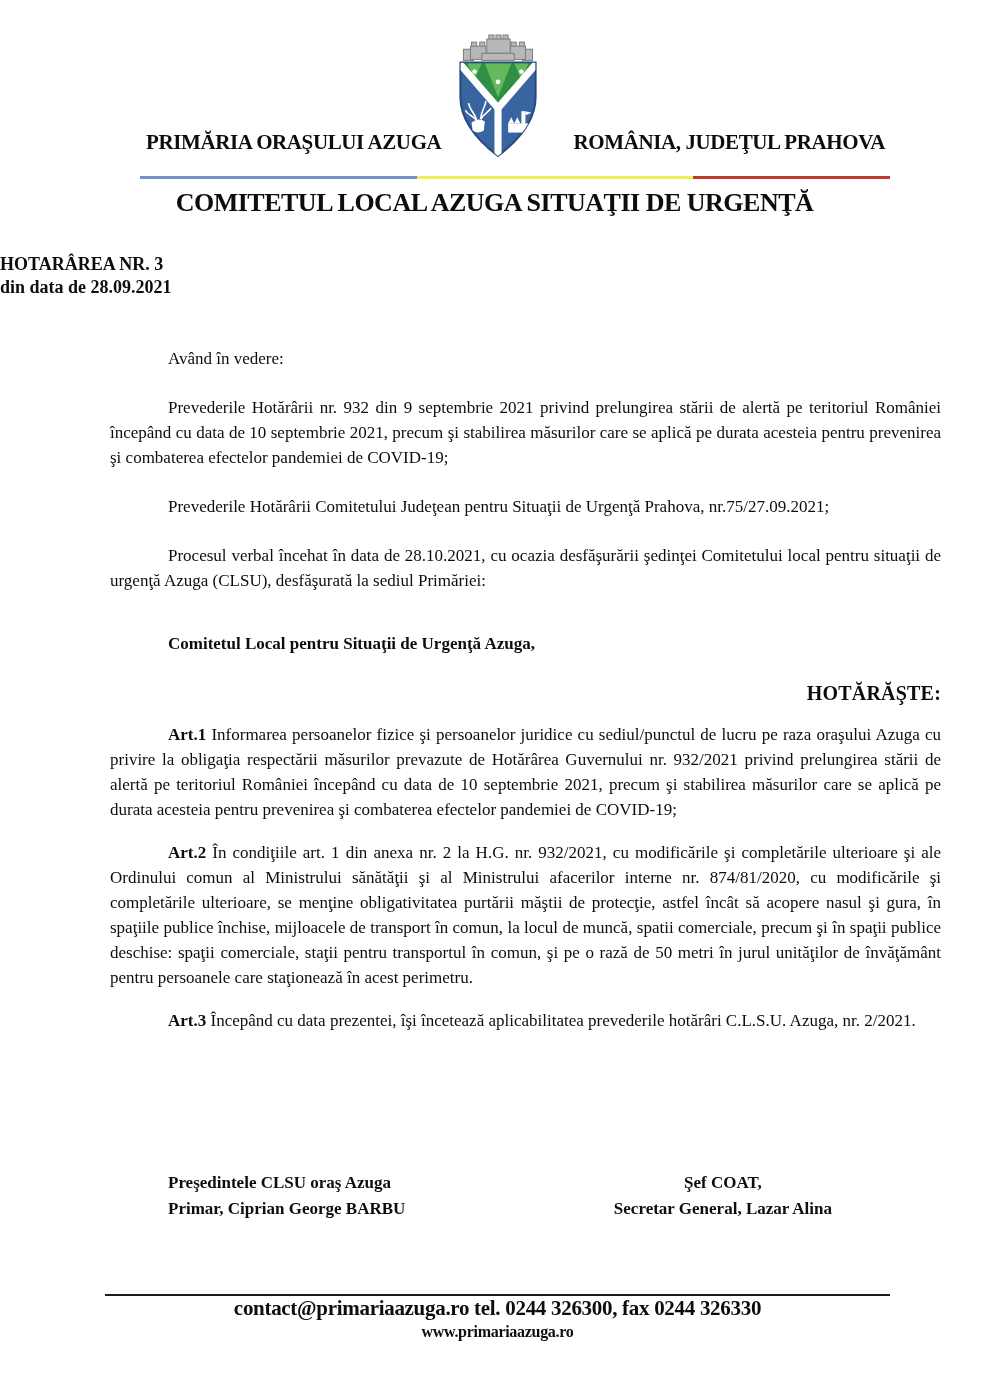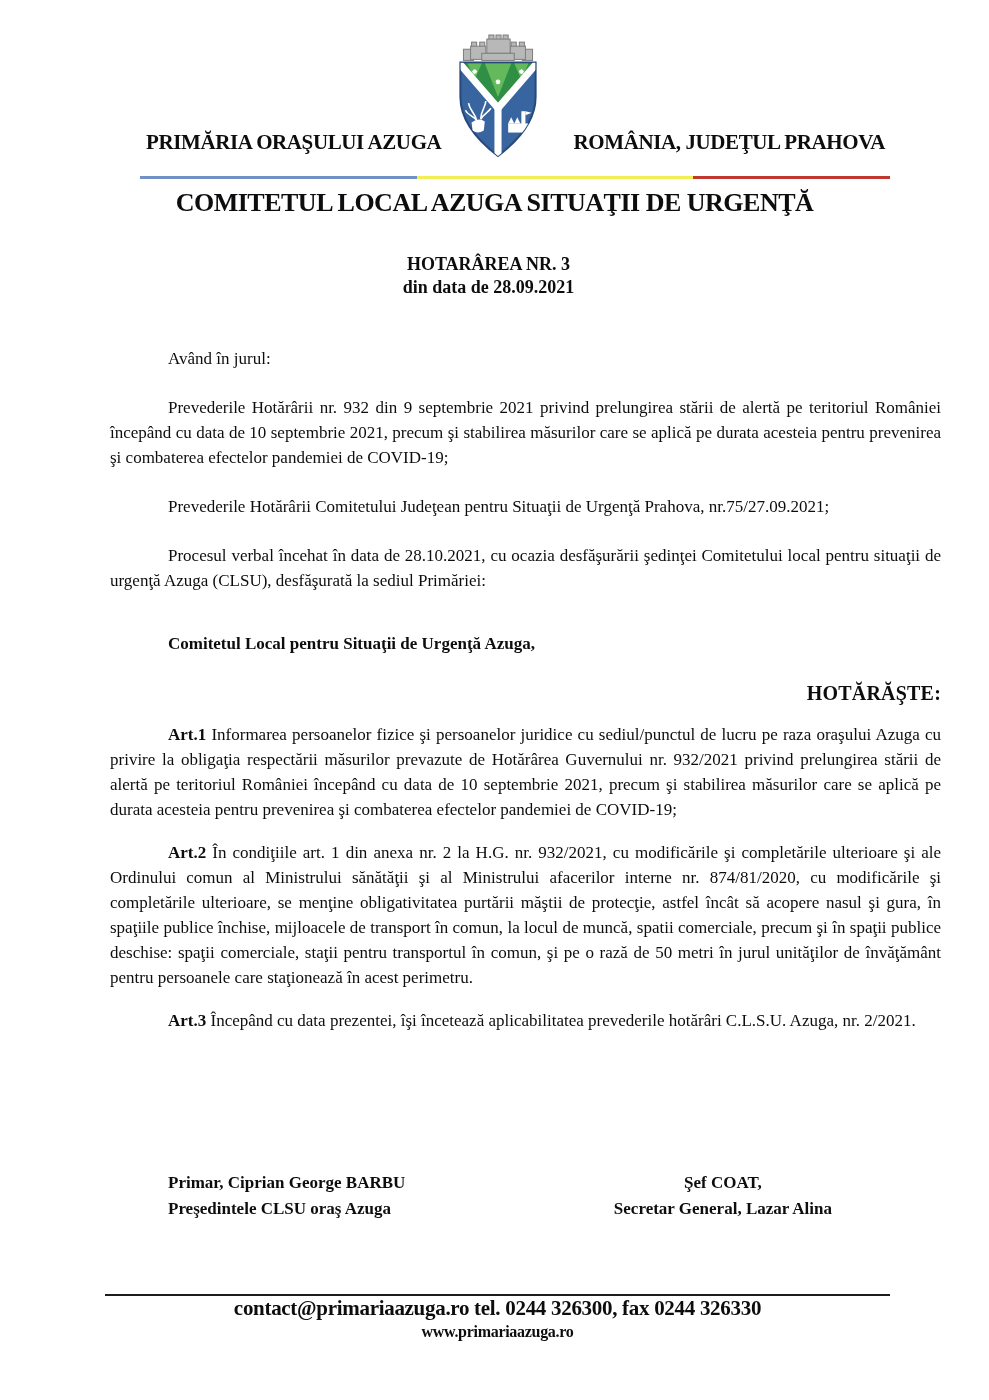--- a/index.html
+++ b/index.html
@@ -27,21 +27,21 @@
 
   .committee-title {
     position:absolute; left:0; right:0; top:188px;
     text-align:center; font-weight:bold; font-size:26px; letter-spacing:-0.5px;
     white-space:nowrap;
   }
 
   
   .decision-block {
     position:absolute; left:0; right:12px; top:253px;
-    text-align:center; font-weight:bold; font-size:18px; line-height:23px;
+    font-weight:bold; font-size:18px; line-height:23px;
   }
 
   
   .doc-body {
     position:absolute; left:110px; top:346px; width:831px;
     font-size:17px; line-height:25px; text-align:justify;
   }
   .doc-body p { margin:24px 0 0 0; text-indent:58px; }
   .doc-body p.first { margin-top:0; text-align:left; }
   .committee-line { font-weight:bold; margin-top:38px !important; text-align:left; }
@@ -145,35 +145,35 @@
   </div>
 
   <div class="committee-title">COMITETUL LOCAL AZUGA SITUAŢII DE URGENŢĂ</div>
 
   <div class="decision-block">
     <div>HOTARÂREA NR. 3</div>
     <div>din data de 28.09.2021</div>
   </div>
 
   <div class="doc-body">
-    <p class="first" style="text-indent:58px">Având în jurul:</p>
+    <p class="first" style="text-indent:58px">Având în vedere:</p>
     <p>Prevederile Hotărârii  nr. 932 din 9 septembrie 2021 privind prelungirea stării de alertă pe teritoriul României începând cu data de 10 septembrie 2021, precum şi stabilirea măsurilor care se aplică pe durata acesteia pentru prevenirea şi combaterea efectelor pandemiei de COVID-19;</p>
     <p>Prevederile Hotărârii Comitetului Judeţean pentru Situaţii de Urgenţă Prahova, nr.75/27.09.2021;</p>
     <p>Procesul verbal încehat în data de  28.10.2021, cu ocazia desfăşurării şedinţei Comitetului local pentru situaţii de urgenţă Azuga (CLSU), desfăşurată la sediul Primăriei:</p>
     <p class="committee-line">Comitetul Local pentru Situaţii de Urgenţă Azuga,</p>
     <p class="decides-heading">HOTĂRĂŞTE:</p>
     <p class="article art1"><span class="art-label">Art.1</span><span> Informarea persoanelor fizice şi persoanelor juridice cu sediul/punctul de lucru pe raza oraşului Azuga cu privire la obligaţia respectării măsurilor prevazute de Hotărârea Guvernului nr. 932/2021 privind prelungirea stării de alertă pe teritoriul României începând cu data de 10 septembrie 2021, precum şi stabilirea măsurilor care se aplică pe durata acesteia pentru prevenirea şi combaterea efectelor pandemiei de COVID-19;</span></p>
     <p class="article art2"><span class="art-label">Art.2</span><span> În condiţiile art. 1 din anexa nr. 2 la H.G. nr. 932/2021, cu modificările şi completările ulterioare şi ale Ordinului comun al Ministrului sănătăţii şi al Ministrului afacerilor interne nr. 874/81/2020, cu modificările şi completările ulterioare, se menţine obligativitatea purtării măştii de protecţie, astfel încât să acopere nasul şi gura, în spaţiile publice închise, mijloacele de transport în comun, la locul de muncă, spatii comerciale, precum şi în spaţii publice deschise: spaţii comerciale, staţii pentru transportul în comun, şi pe o rază de 50 metri în jurul unităţilor de învăţământ pentru persoanele care staţionează în acest perimetru.</span></p>
     <p class="article art3"><span class="art-label">Art.3</span><span> Începând cu data prezentei, îşi încetează aplicabilitatea prevederile  hotărâri C.L.S.U. Azuga, nr. 2/2021.</span></p>
   </div>
 
   <div class="signatures">
     <div class="sig-left">
+      <div>Preşedintele CLSU oraş Azuga</div>
       <div>Primar, Ciprian George BARBU</div>
-      <div>Preşedintele CLSU oraş Azuga</div>
     </div>
     <div class="sig-right">
       <div>Şef COAT,</div>
       <div>Secretar General,  Lazar Alina</div>
     </div>
   </div>
 
   <div class="footer">
     <div class="f1">contact@primariaazuga.ro tel. 0244 326300, fax 0244 326330</div>
     <div class="f2">www.primariaazuga.ro</div>

